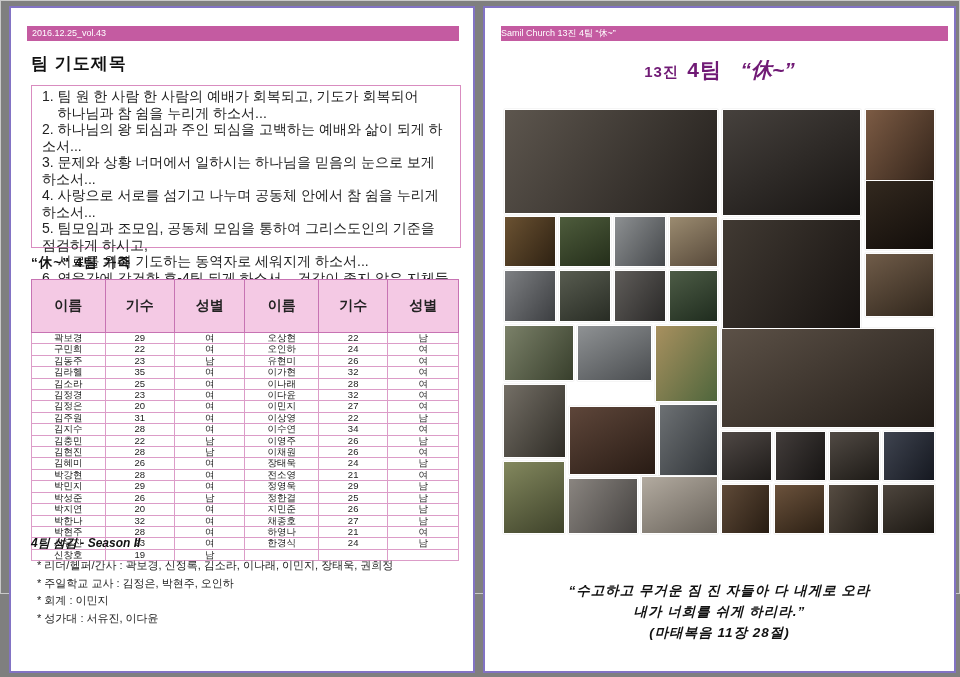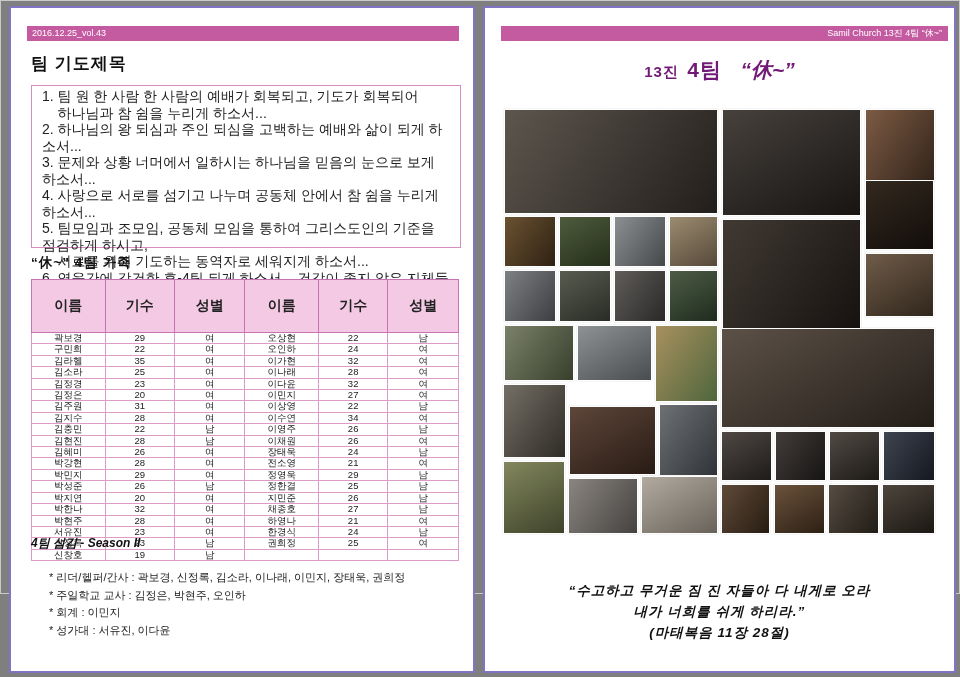--- a/index.html
+++ b/index.html
@@ -15,21 +15,21 @@
     border:2px solid var(--page-border);box-sizing:border-box;
   }
   .page.left{left:8px;width:466px;}
   .page.right{left:482px;width:473px;}
 
   .bar{
     position:absolute;height:15px;background:var(--bar);
     color:#ffffff;font-size:9px;line-height:15px;box-sizing:border-box;
   }
   .bar-left{left:16px;top:18px;width:432px;padding-left:5px;text-align:left;}
-  .bar-right{left:16px;top:18px;width:447px;padding-right:6px;text-align:right;}
+  .bar-right{left:16px;top:18px;width:447px;padding-right:6px;}
 
   .h-title{position:absolute;left:20px;top:44px;font-size:17px;font-weight:bold;color:#111;letter-spacing:1px;}
   .prayer-box{
     position:absolute;left:20px;top:77px;width:430px;height:163px;
     border:1px solid var(--box-border);box-sizing:border-box;
     padding:2px 10px;font-size:14px;line-height:16.5px;color:#222;
   }
   .prayer-item{white-space:pre-wrap;}
 
   .family-title{position:absolute;left:20px;top:246px;font-size:13.5px;font-weight:bold;color:#111;letter-spacing:1px;}
@@ -44,21 +44,21 @@
     height:13px;font-size:14px;font-weight:bold;padding:17px;text-align:center;
   }
   .family-table td{
     border:1px solid var(--tbl-border-light);
     height:10.4px;line-height:10.4px;padding:0;text-align:center;
     overflow:hidden;white-space:nowrap;
   }
   .family-table{border:1px solid var(--tbl-border);}
 
   .serving-title{position:absolute;left:20px;top:527px;font-size:12px;font-weight:bold;color:#111;font-style:italic;}
-  .serving-list{position:absolute;left:22px;top:545px;margin:16px;padding:0;list-style:none;font-size:11px;line-height:17.5px;color:#222;}
+  .serving-list{position:absolute;left:22px;top:545px;margin:4px;padding:0;list-style:none;font-size:11px;line-height:17.5px;color:#222;}
 
   .r-title{position:absolute;left:0;top:48px;width:100%;text-align:center;color:#701a75;}
   .r-title .t1{font-size:15px;font-weight:bold;letter-spacing:1px;}
   .r-title .t2{font-size:21px;font-weight:bold;letter-spacing:1px;margin-left:4px;}
   .r-title .t3{font-size:21px;font-weight:bold;font-style:italic;margin-left:14px;}
 
   .collage{position:absolute;left:13px;top:96px;width:442px;height:432px;}
   .tile{
     position:absolute;box-sizing:border-box;
     border:1.5px solid #ffffff;border-radius:1px;
@@ -118,20 +118,28 @@
           </tr>
           <tr>
             <td>구민희</td>
             <td>22</td>
             <td>여</td>
             <td>오인하</td>
             <td>24</td>
             <td>여</td>
           </tr>
           <tr>
+            <td>김동주</td>
+            <td>23</td>
+            <td>남</td>
+            <td>유현미</td>
+            <td>26</td>
+            <td>여</td>
+          </tr>
+          <tr>
             <td>김라헬</td>
             <td>35</td>
             <td>여</td>
             <td>이가현</td>
             <td>32</td>
             <td>여</td>
           </tr>
           <tr>
             <td>김소라</td>
             <td>25</td>
@@ -244,28 +252,20 @@
             <td>21</td>
             <td>여</td>
           </tr>
           <tr>
             <td>서유진</td>
             <td>23</td>
             <td>여</td>
             <td>한경식</td>
             <td>24</td>
             <td>남</td>
-          </tr>
-          <tr>
-            <td>신정록</td>
-            <td>23</td>
-            <td>남</td>
-            <td>권희정</td>
-            <td>25</td>
-            <td>여</td>
           </tr>
           <tr>
             <td>신창호</td>
             <td>19</td>
             <td>남</td>
             <td></td>
             <td></td>
             <td></td>
           </tr>
         </tbody>

